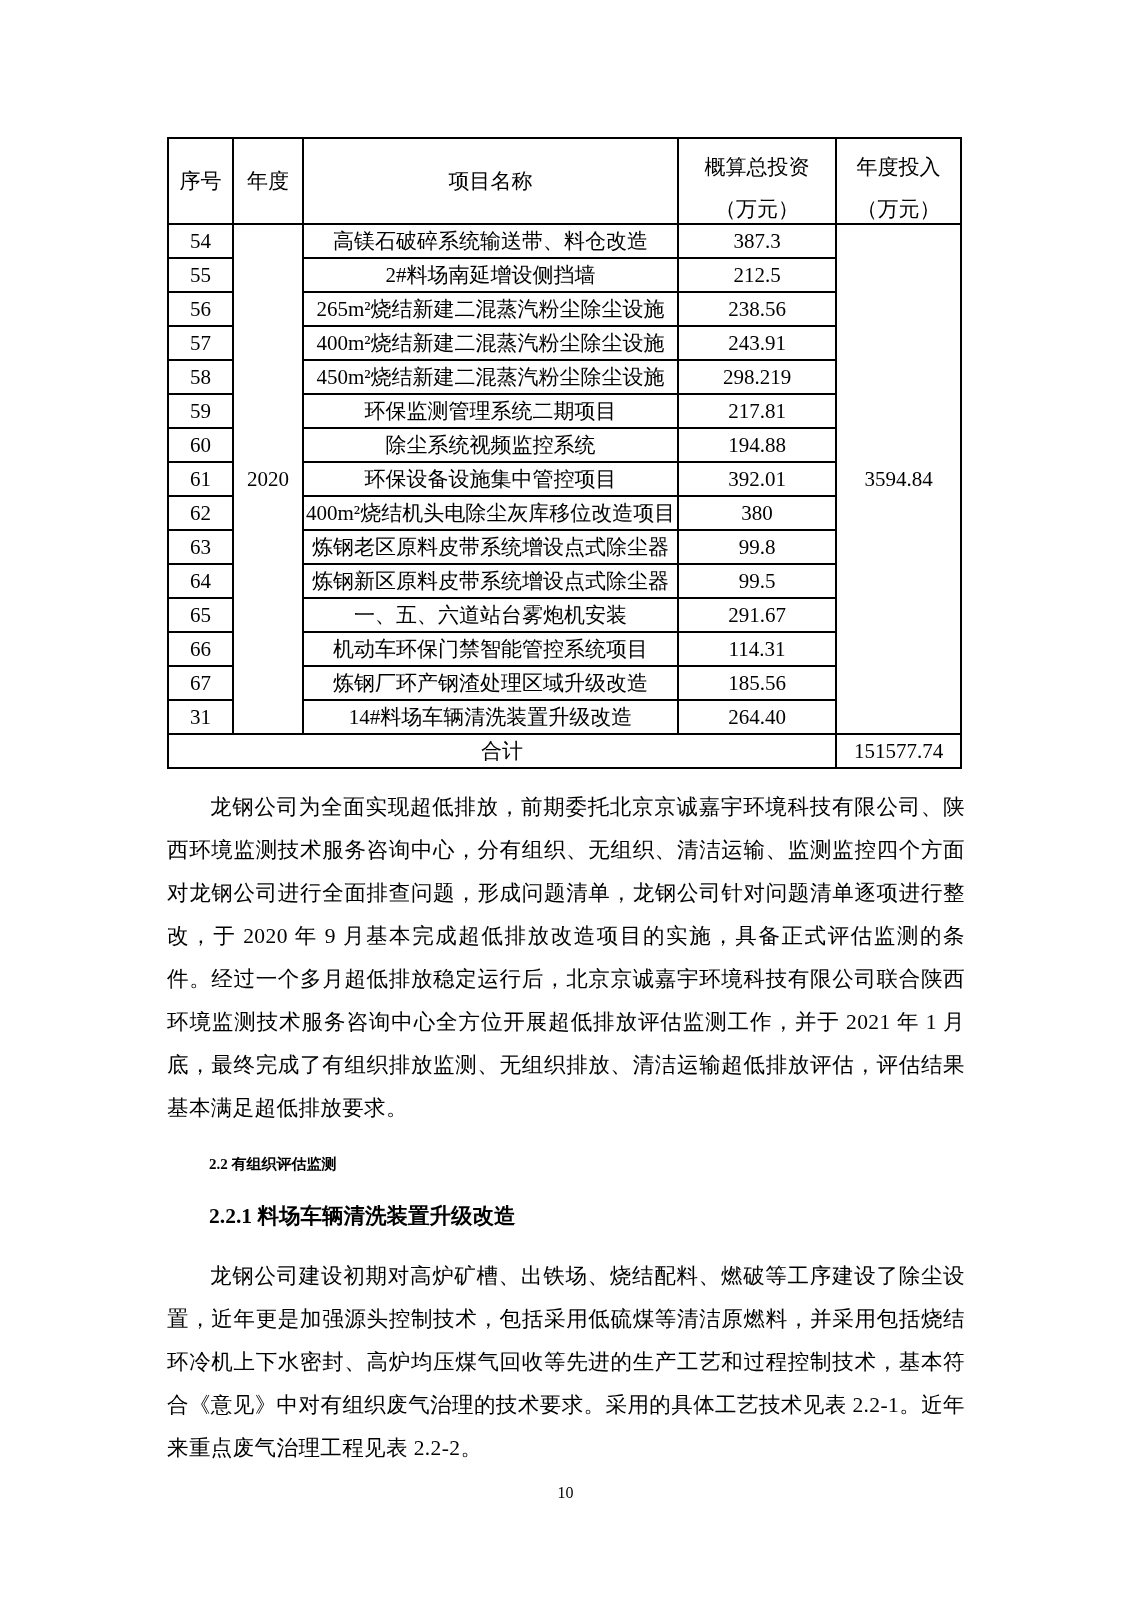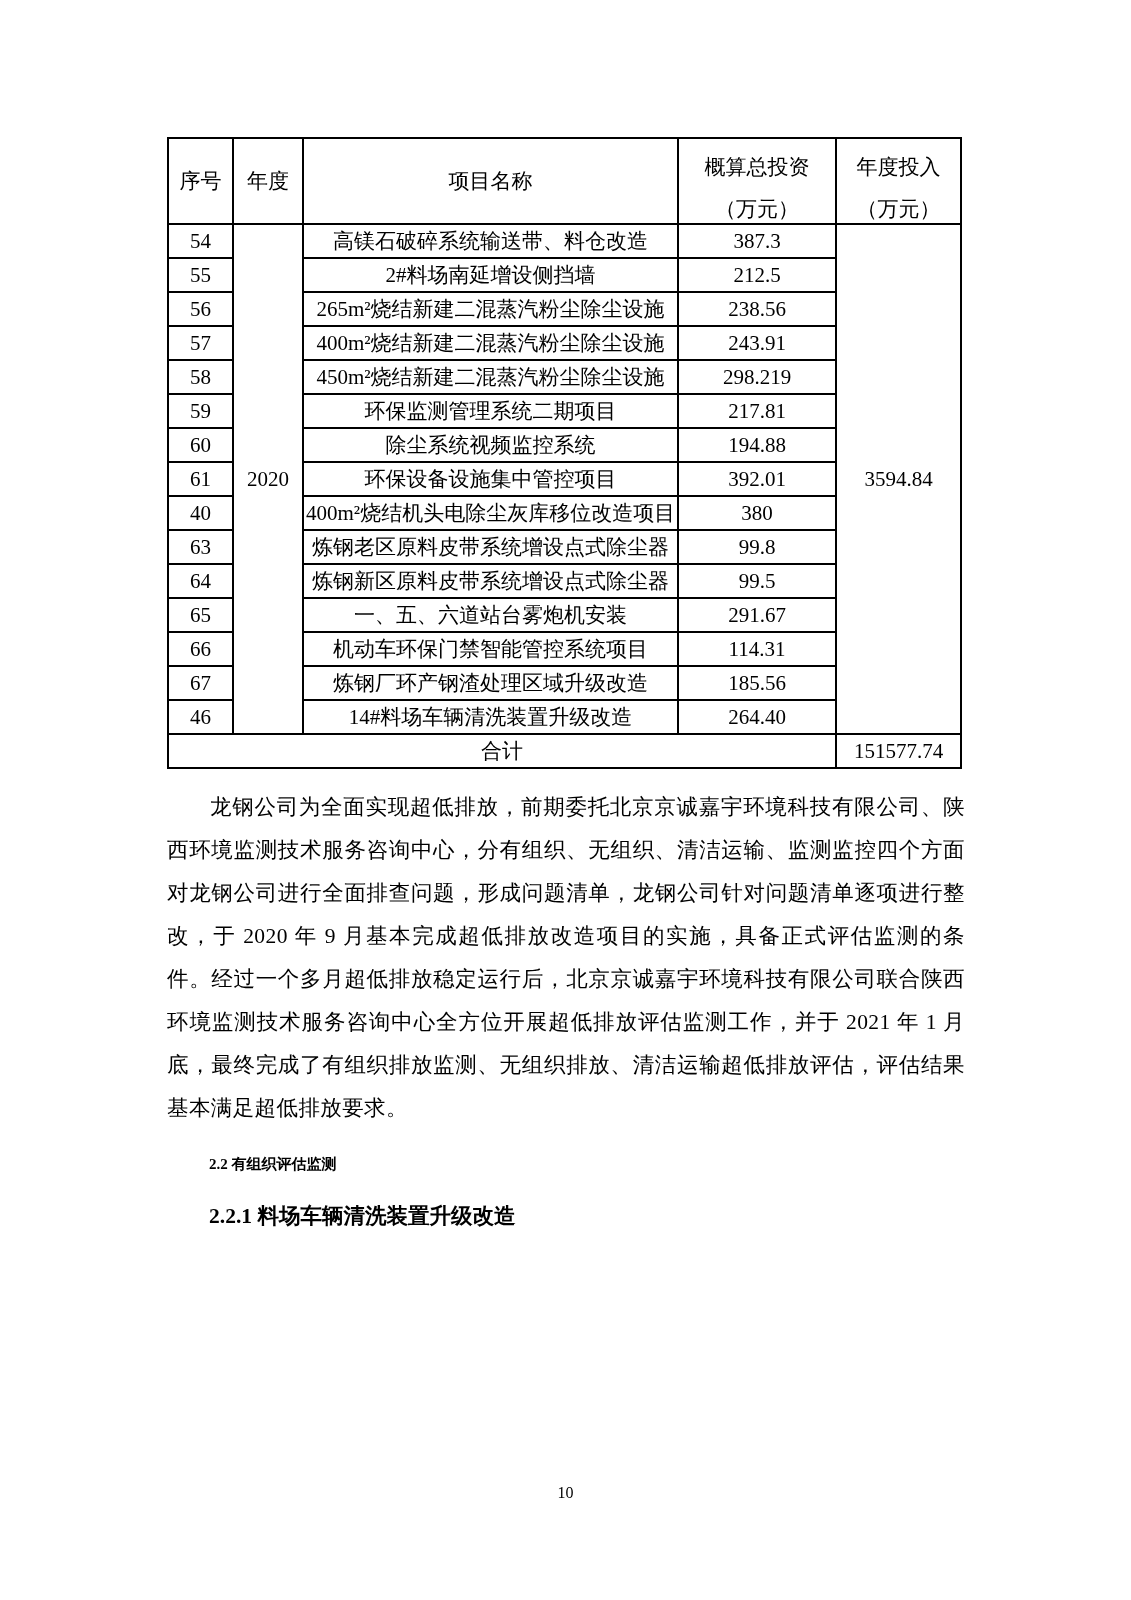--- a/index.html
+++ b/index.html
@@ -130,21 +130,21 @@
           <td>60</td>
           <td>除尘系统视频监控系统</td>
           <td>194.88</td>
         </tr>
         <tr>
           <td>61</td>
           <td>环保设备设施集中管控项目</td>
           <td>392.01</td>
         </tr>
         <tr>
-          <td>40</td>
+          <td>62</td>
           <td>400m²烧结机头电除尘灰库移位改造项目</td>
           <td>380</td>
         </tr>
         <tr>
           <td>63</td>
           <td>炼钢老区原料皮带系统增设点式除尘器</td>
           <td>99.8</td>
         </tr>
         <tr>
           <td>64</td>
@@ -160,36 +160,37 @@
           <td>66</td>
           <td>机动车环保门禁智能管控系统项目</td>
           <td>114.31</td>
         </tr>
         <tr>
           <td>67</td>
           <td>炼钢厂环产钢渣处理区域升级改造</td>
           <td>185.56</td>
         </tr>
         <tr>
-          <td>46</td>
+          <td>31</td>
           <td>14#料场车辆清洗装置升级改造</td>
           <td>264.40</td>
         </tr>
       </tbody>
       <tfoot>
         <tr>
           <td colspan="4">合计</td>
           <td>151577.74</td>
         </tr>
       </tfoot>
     </table>
 
     <p class="para">龙钢公司为全面实现超低排放，前期委托北京京诚嘉宇环境科技有限公司、陕西环境监测技术服务咨询中心，分有组织、无组织、清洁运输、监测监控四个方面对龙钢公司进行全面排查问题，形成问题清单，龙钢公司针对问题清单逐项进行整改，于 2020 年 9 月基本完成超低排放改造项目的实施，具备正式评估监测的条件。经过一个多月超低排放稳定运行后，北京京诚嘉宇环境科技有限公司联合陕西环境监测技术服务咨询中心全方位开展超低排放评估监测工作，并于 2021 年 1 月底，最终完成了有组织排放监测、无组织排放、清洁运输超低排放评估，评估结果基本满足超低排放要求。</p>
 
     <h2 class="heading-2">2.2 有组织评估监测</h2>
 
     <h3 class="heading-3">2.2.1 料场车辆清洗装置升级改造</h3>
 
+    <p class="para">龙钢公司建设初期对高炉矿槽、出铁场、烧结配料、燃破等工序建设了除尘设置，近年更是加强源头控制技术，包括采用低硫煤等清洁原燃料，并采用包括烧结环冷机上下水密封、高炉均压煤气回收等先进的生产工艺和过程控制技术，基本符合《意见》中对有组织废气治理的技术要求。采用的具体工艺技术见表 2.2-1。近年来重点废气治理工程见表 2.2-2。</p>
 
   </div>
 
   <div class="page-number">10</div>
 </div>
 
 </body></html>

